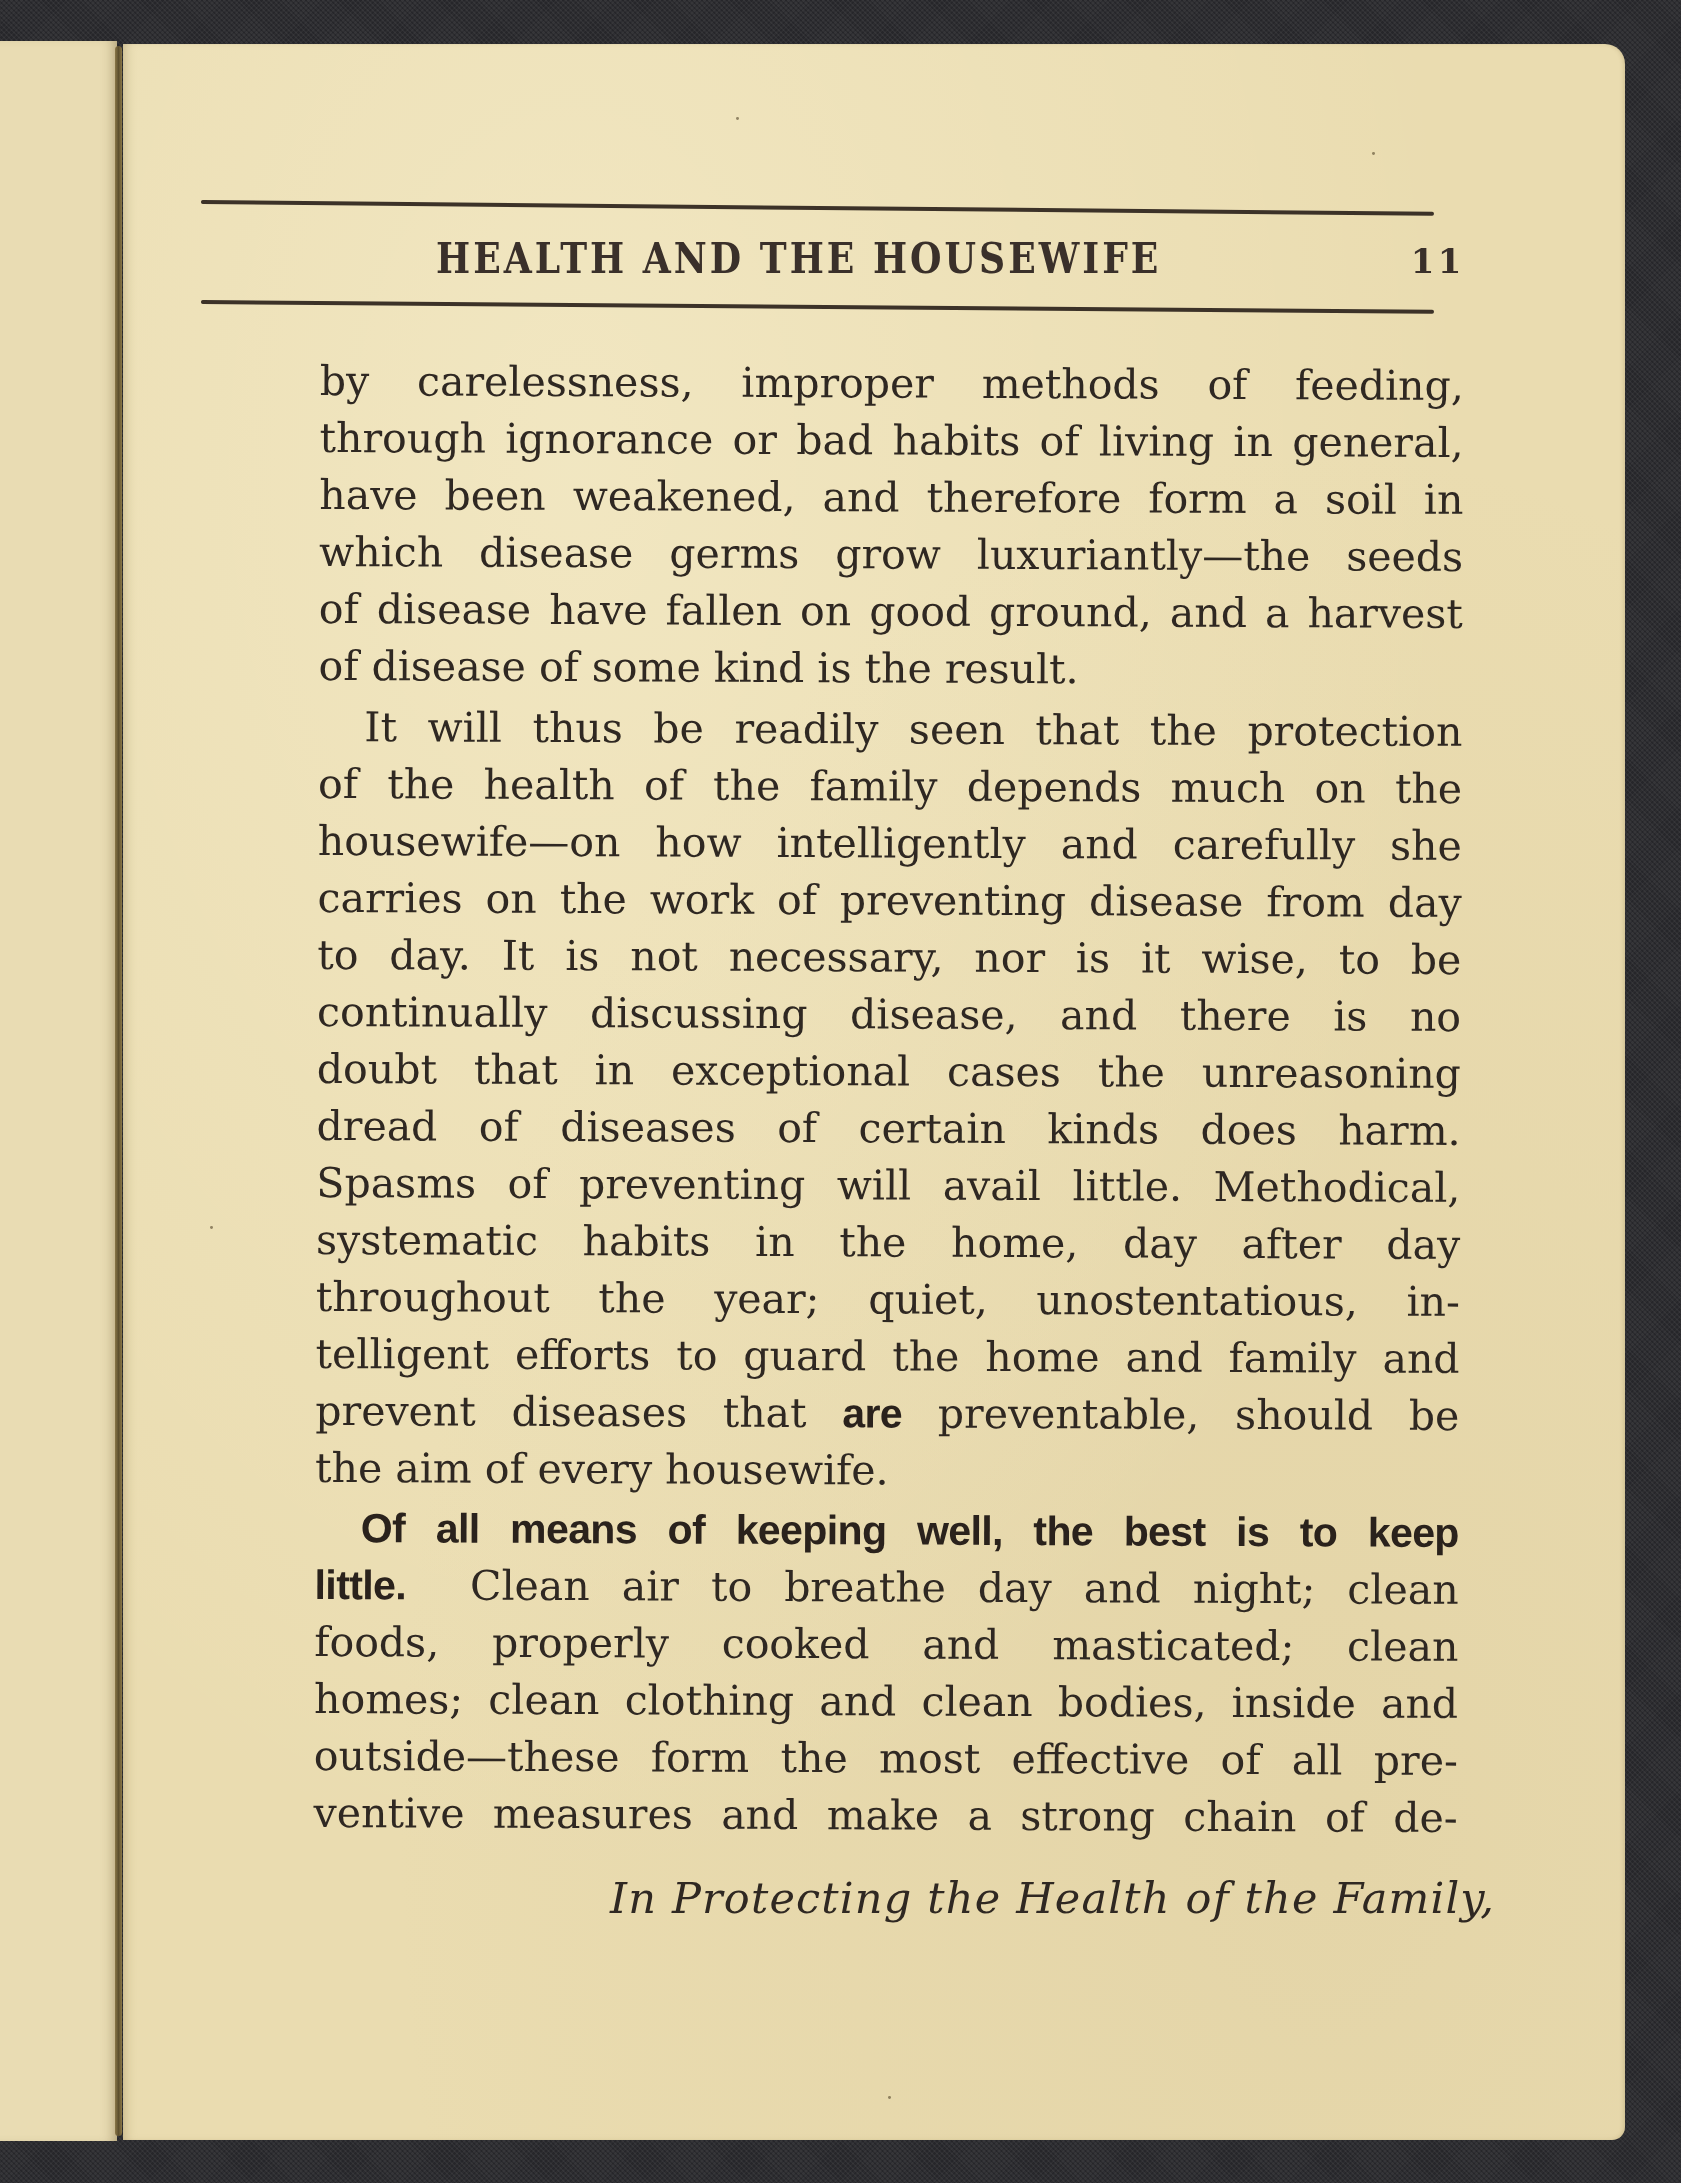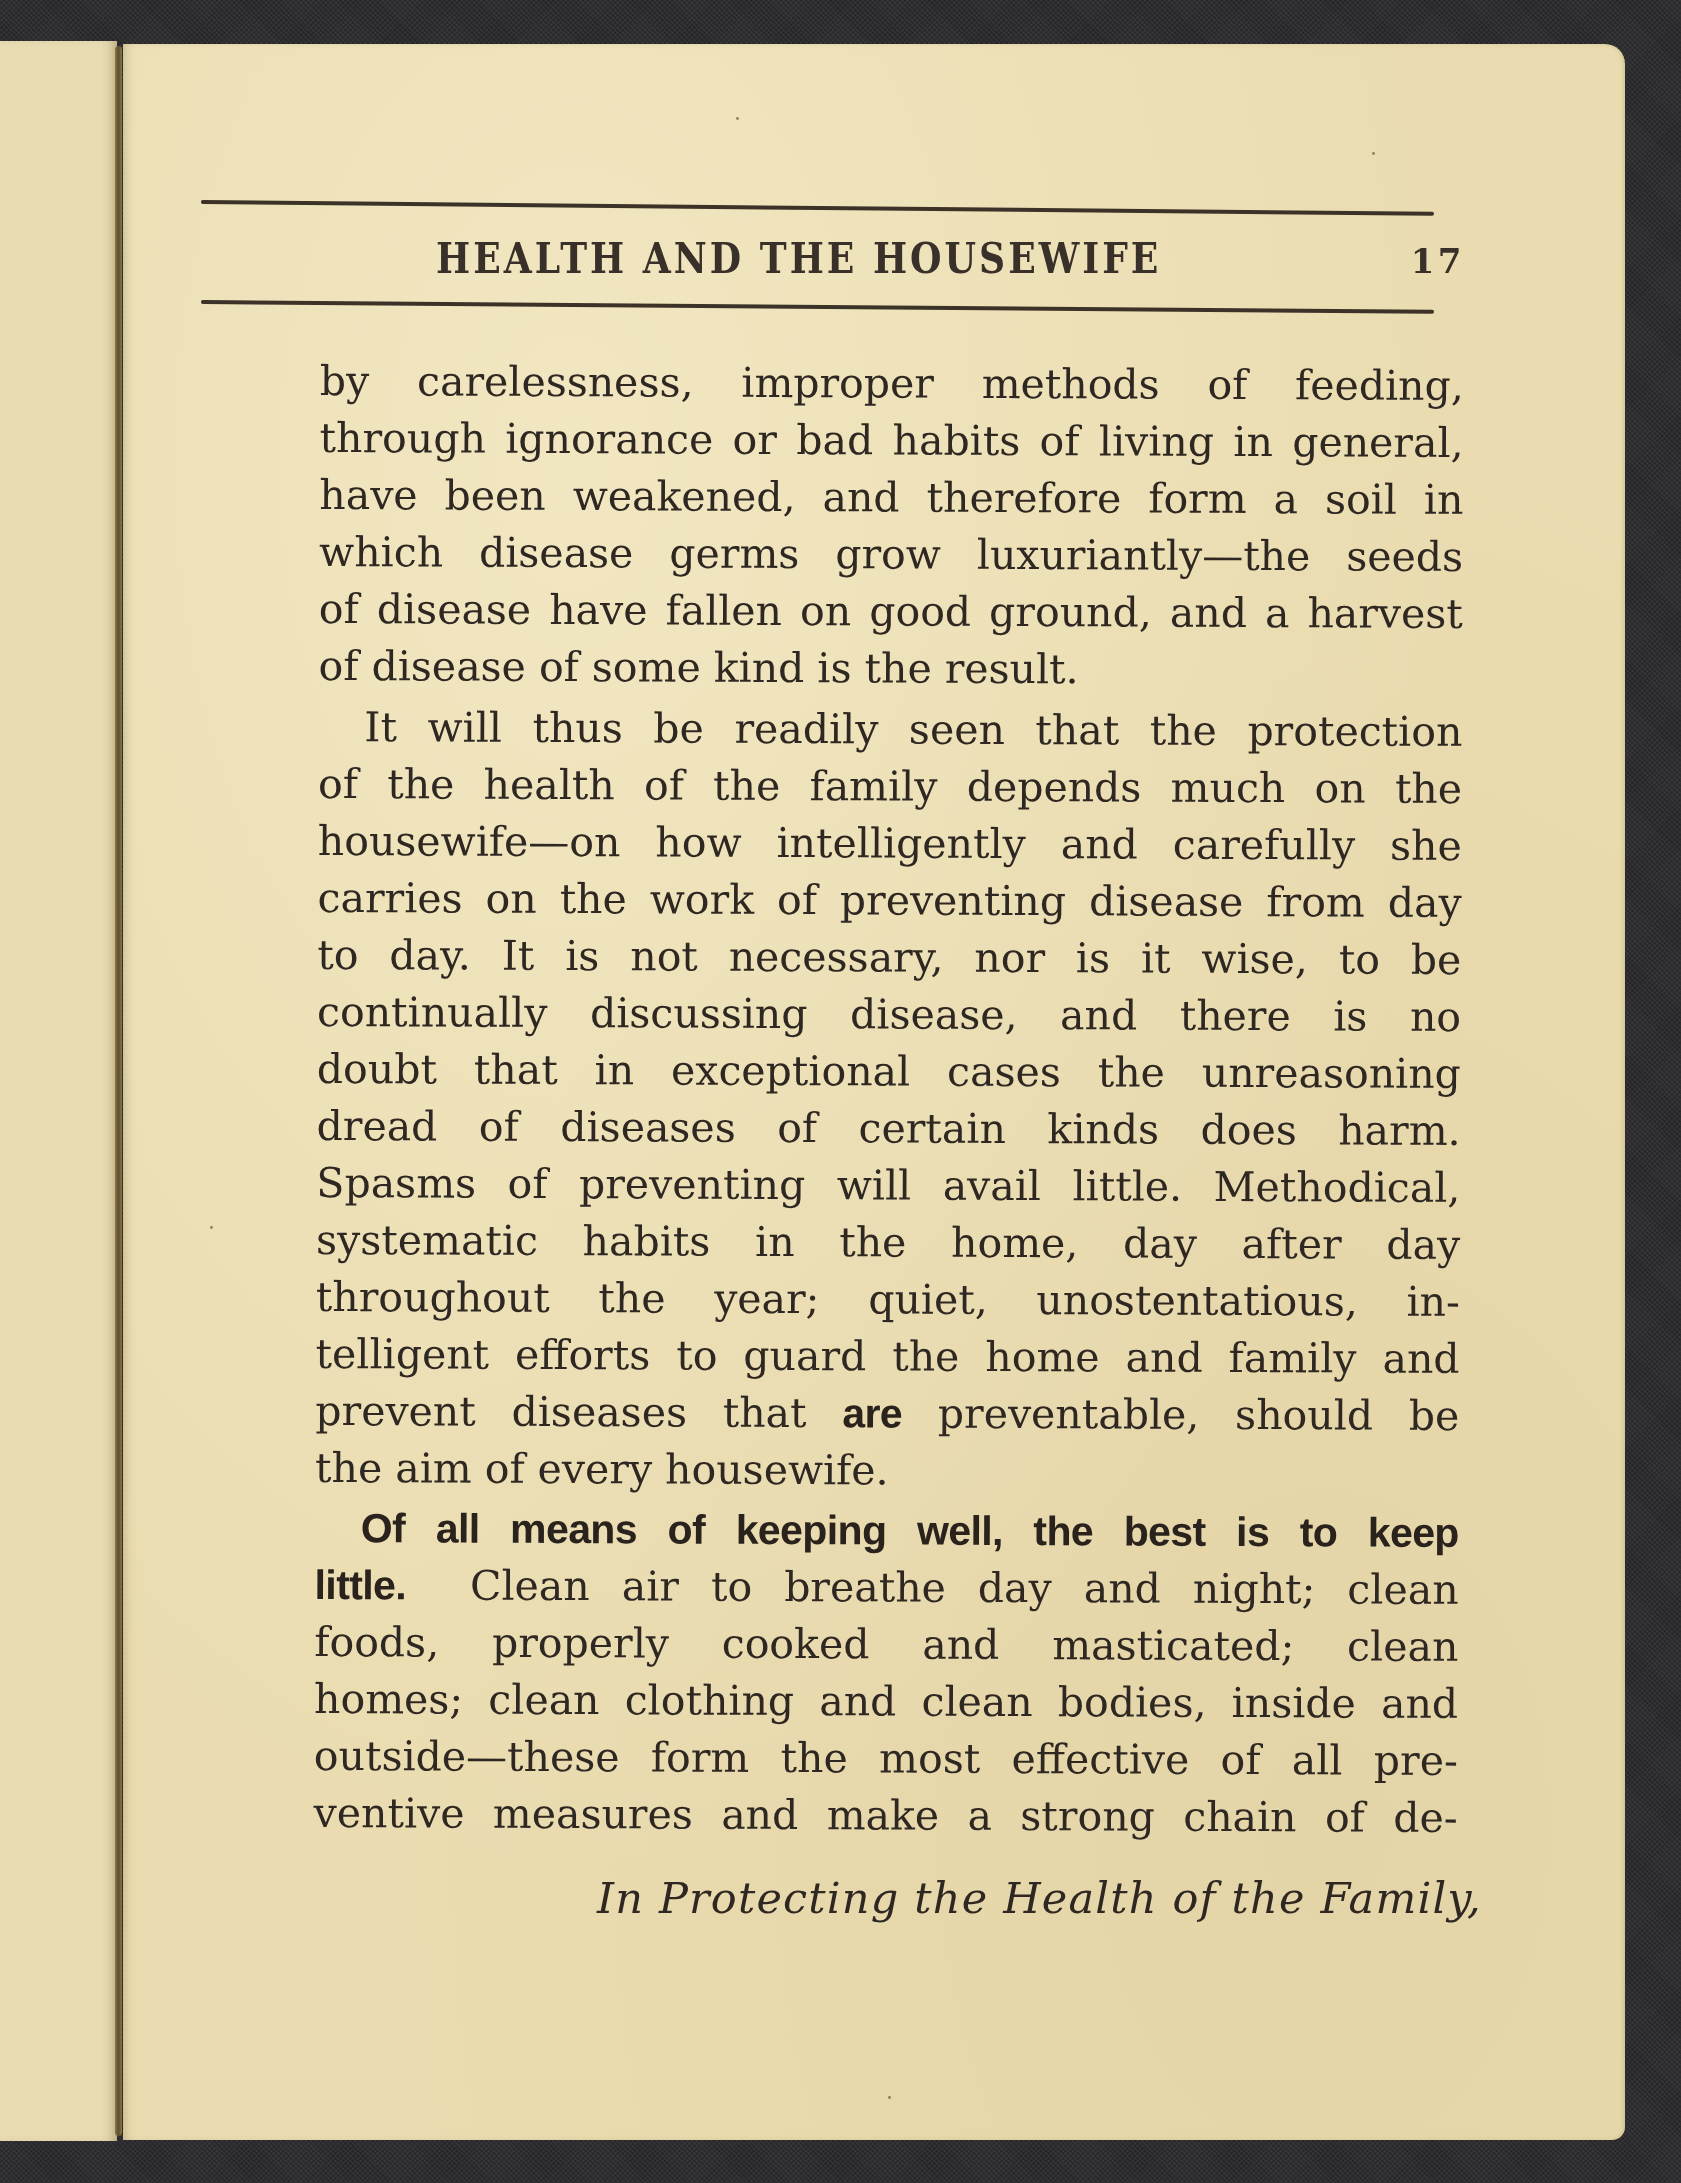--- a/index.html
+++ b/index.html
@@ -129,21 +129,21 @@
     .caption {
       position: absolute;
       left: 584px;
       top: 1869px;
       width: 911px;
       color: #2f2822;
       font-family: "DejaVu Serif", serif;
       font-style: italic;
       font-size: 43px;
       line-height: 58px;
-      text-align: center;
+      text-align: right;
       letter-spacing: 1.2px;
     }
     .caption span {
       display: block;
     }
     .speck {
       position: absolute;
       width: 2.9px;
       height: 2.9px;
       border-radius: 50%;
@@ -159,21 +159,21 @@
 <div class="page"></div>
 
 <div class="speck" style="left:736px;top:117px;"></div>
 <div class="speck" style="left:1372px;top:152px;"></div>
 <div class="speck" style="left:888px;top:2096px;"></div>
 <div class="speck" style="left:210px;top:1226px;"></div>
 
 <div class="rule top"></div>
 <div class="running-head">
   <span class="title">HEALTH AND THE HOUSEWIFE</span>
-  <span class="folio">17</span>
+  <span class="folio">11</span>
 </div>
 <div class="rule bottom"></div>
 
 <div class="body-text">
   <div>
     <span class="line">by carelessness, improper methods of feeding,</span>
     <span class="line">through ignorance or bad habits of living in general,</span>
     <span class="line">have been weakened, and therefore form a soil in</span>
     <span class="line">which disease germs grow luxuriantly—the seeds</span>
     <span class="line">of disease have fallen on good ground, and a harvest</span>

